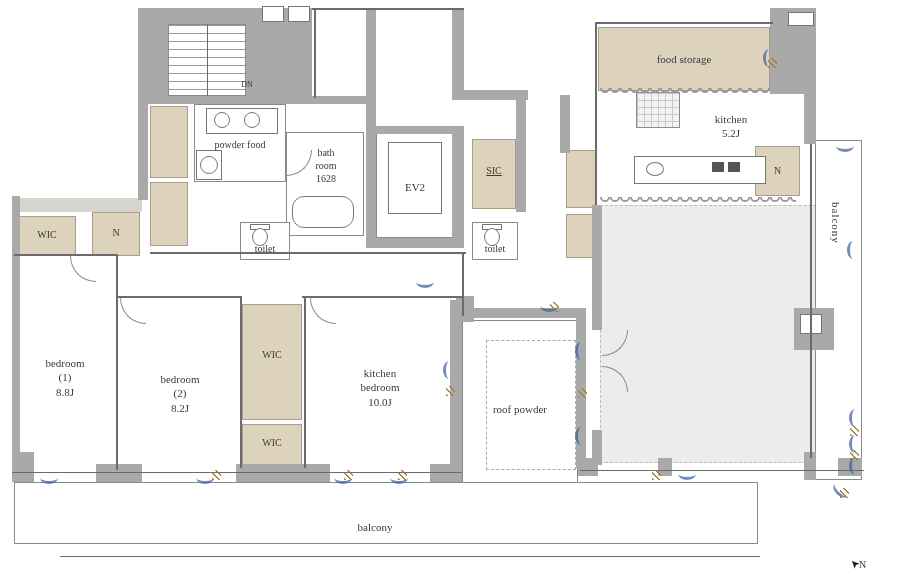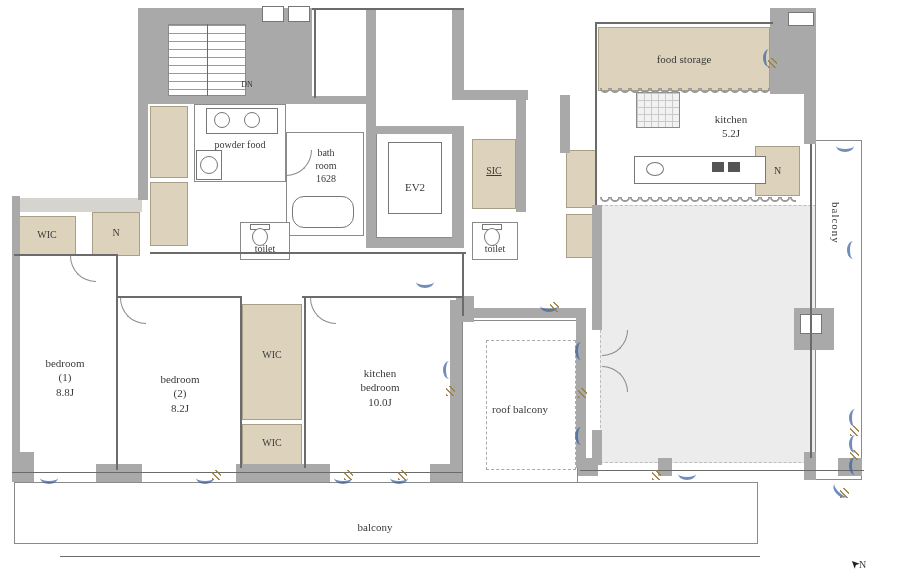--- a/index.html
+++ b/index.html
@@ -194,21 +194,21 @@
 (1)
 8.8J</div>
   <div class="lbl" style="left:120px;top:372px;width:120px;">bedroom
 (2)
 8.2J</div>
   <div class="lbl sm" style="left:242px;top:348px;width:60px;">WIC</div>
   <div class="lbl sm" style="left:242px;top:436px;width:60px;">WIC</div>
   <div class="lbl" style="left:312px;top:366px;width:136px;">kitchen
 bedroom
 10.0J</div>
-  <div class="lbl" style="left:462px;top:402px;width:116px;">roof balcony</div>
+  <div class="lbl" style="left:462px;top:402px;width:116px;">roof powder</div>
   <div class="lbl" style="left:330px;top:520px;width:90px;">balcony</div>
   <div class="lbl vtxt" style="left:829px;top:202px;">balcony</div>
   <div class="lbl tiny" style="left:232px;top:80px;width:30px;">DN</div>
 
   <div class="lbl sm" style="left:838px;top:544px;width:40px;">
     <span class="cArrow">➤</span><span>N</span>
   </div>
 
 </div>
 

